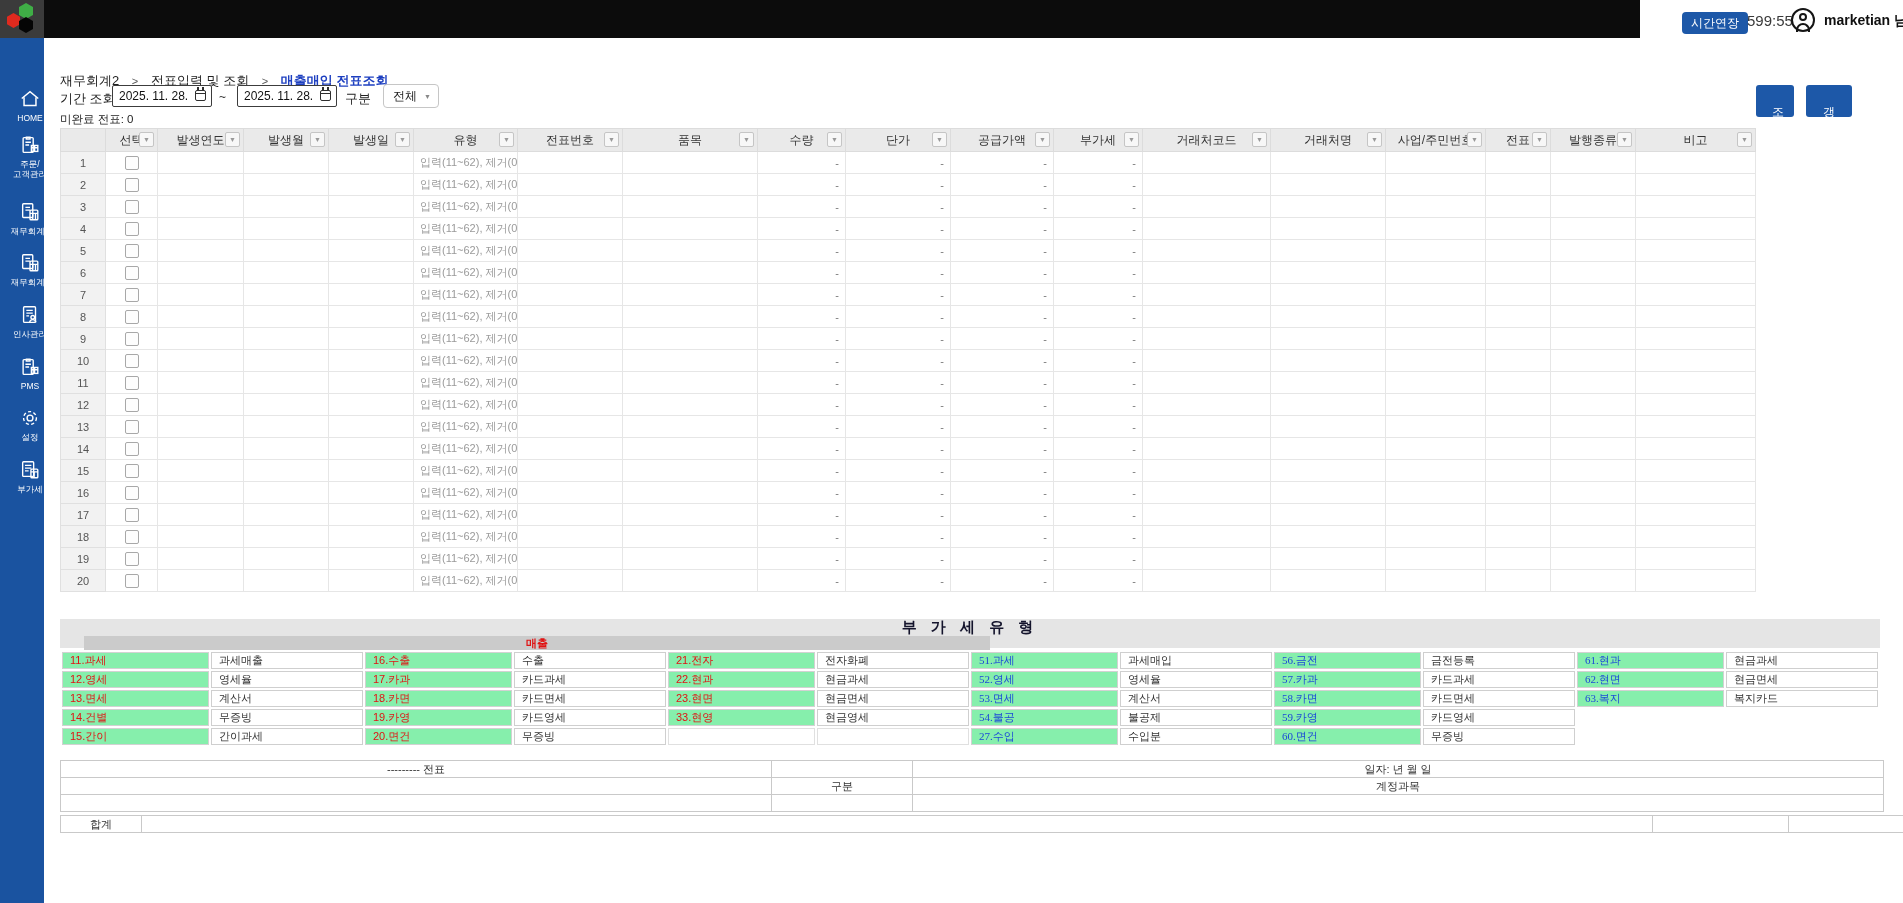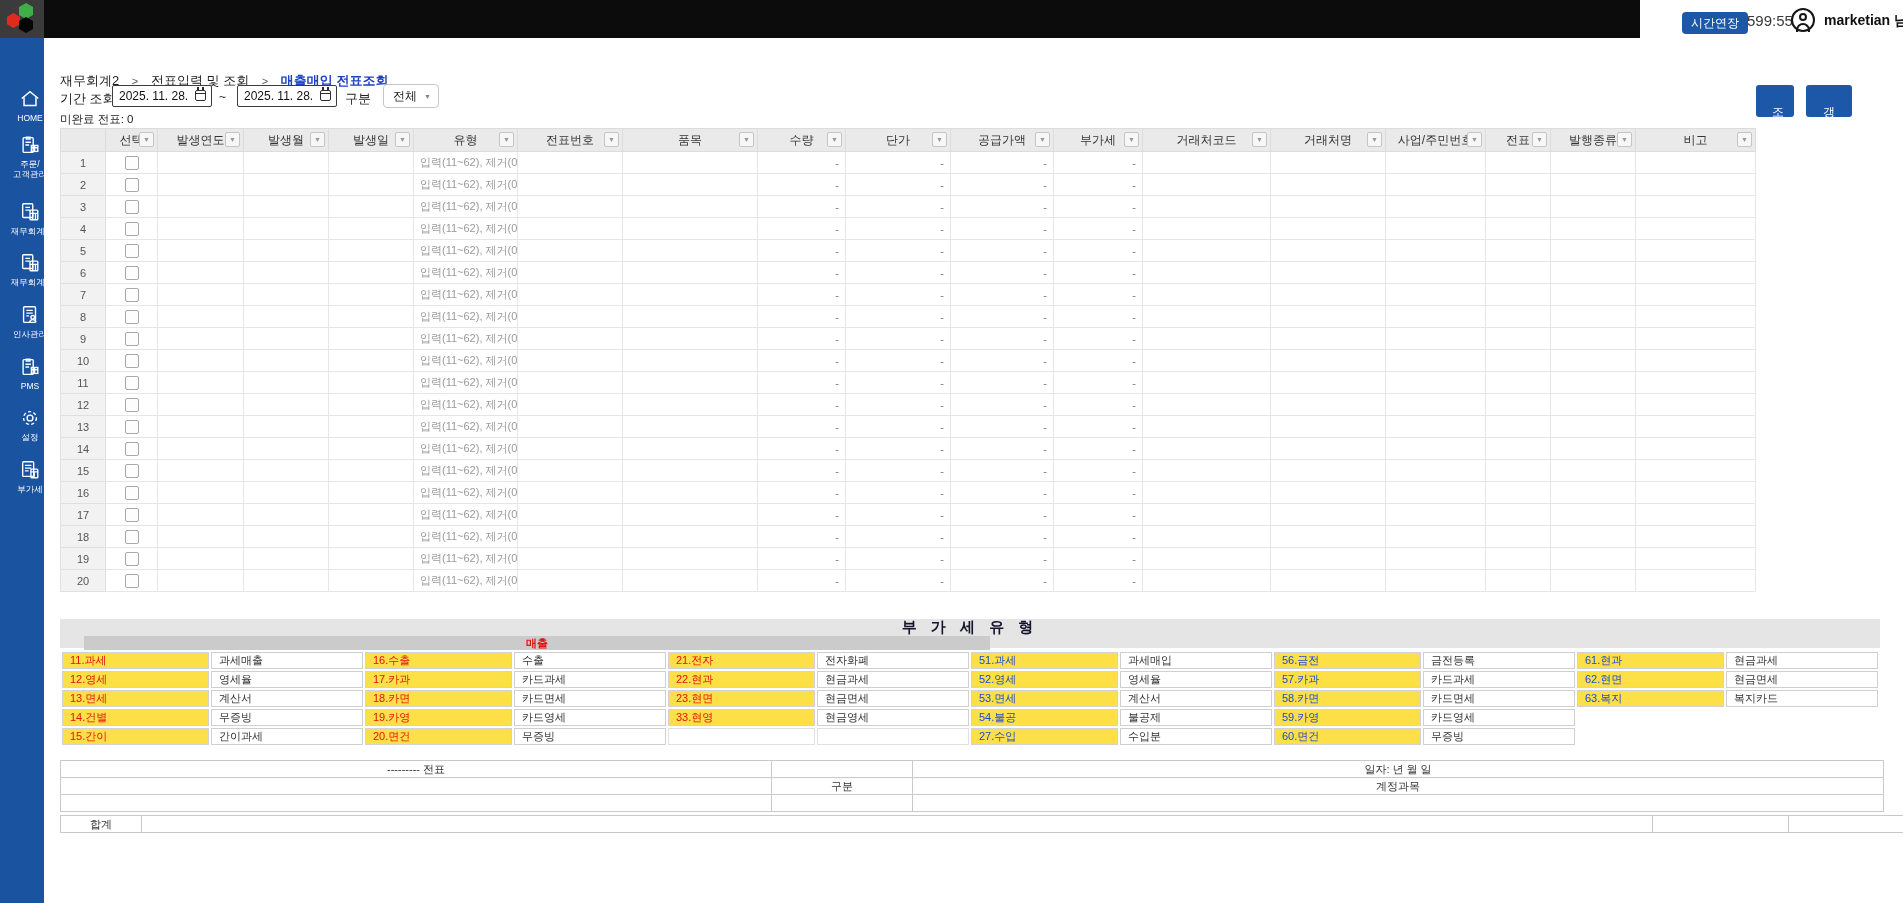--- a/index.html
+++ b/index.html
@@ -53,23 +53,23 @@
   .filter-box{position:absolute;right:3px;top:3px;width:15px;height:15px;border:1px solid #c5c5c5;border-radius:2px;background:#f7f7f7;color:#999;font-size:7px;line-height:14px;text-align:center;cursor:pointer;box-sizing:border-box;}
   .cb{width:12px;height:12px;border:1px solid #a8a8a8;border-radius:2px;background:#fdfdfd;margin:0 auto;cursor:pointer;}
 
   
   .vat-title{position:absolute;left:60px;top:619px;width:1820px;height:29px;background:#e5e5e5;color:#14142c;font-size:15px;font-weight:bold;text-align:center;line-height:16px;letter-spacing:5px;}
   .vat-half{position:absolute;top:636px;height:14px;background:#cbcbcb;font-size:11px;font-weight:bold;text-align:center;line-height:14px;}
   .vat-sales-head{left:60px;width:906px;color:#e01313;margin-left:24px;}
   .vat-purch-head{left:970px;width:910px;color:#1c49d8;}
   .vat-table{position:absolute;left:60px;top:650px;width:1820px;border-collapse:separate;border-spacing:2px;table-layout:fixed;}
   .vat-table td{height:14px;font-size:11px;padding:0 0 0 7px;white-space:nowrap;overflow:hidden;}
-  .vat-table td.code{background:#fde047;border:1px solid #d2d2d2;}
+  .vat-table td.code{background:#86efac;border:1px solid #d2d2d2;}
   .vat-table td.code.sales{color:#e01313;}
-  .vat-table td.code.purch{color:#1c49d8;}
+  .vat-table td.code.purch{color:#1c49d8;font-family:Liberation Serif, serif;}
   .vat-table td.val{background:#fff;border:1px solid #cfcfcf;color:#333;}
   .vat-table td.blankcell{background:#fff;border:1px solid #e0e0e0;}
   .vat-table td.ghost{background:transparent;border:none;}
 
   
   .jr-table{position:absolute;left:60px;width:1820px;border-collapse:collapse;table-layout:fixed;}
   .jr-table td{height:16px;border:1px solid #c9c9c9;font-size:11px;color:#333;text-align:center;padding:0;white-space:nowrap;overflow:hidden;background:#fff;}
 </style>
 </head>
 <body>

